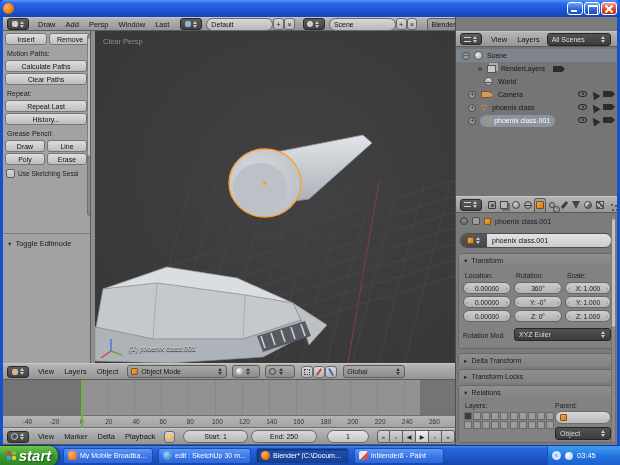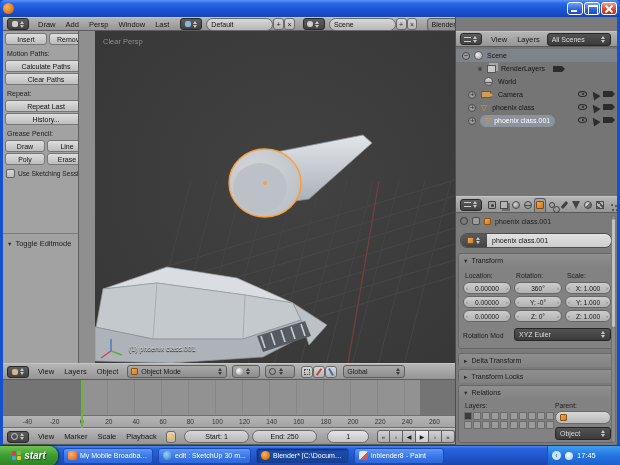--- a/index.html
+++ b/index.html
@@ -35,21 +35,21 @@
   .ud.dk::before{border-bottom-color:#3c3c3c}.ud.dk::after{border-top-color:#3c3c3c}
 
   .fld{background:linear-gradient(#d8d8d8,#b8b8b8);border:1px solid #6a6a6a;border-radius:7px;font-size:7px;color:#111;display:flex;align-items:center;justify-content:center;height:13px}
   .fld.left{justify-content:flex-start;padding-left:4px}
   .sq{width:12px;height:12px;border:1px solid #6a6a6a;border-radius:3px;background:linear-gradient(#d8d8d8,#b4b4b4);display:flex;align-items:center;justify-content:center;font-size:7px;color:#222}
   .dd{background:linear-gradient(#a9a9a9,#8d8d8d);border:1px solid #5f5f5f;border-radius:3px;font-size:7px;color:#161616;display:flex;align-items:center;height:13px;padding:0 3px;gap:3px}
   .darkdd{background:linear-gradient(#525252,#3b3b3b);border:1px solid #262626;border-radius:3px;font-size:7px;color:#dedede;display:flex;align-items:center;height:13px;padding:0 4px;gap:3px}
   .grow{flex:1}
 
   
-  .toolshelf{left:0;top:14px;width:76px;height:332px;background:#a2a2a2;border-right:1px solid #5e5e5e;overflow:hidden}
+  .toolshelf{left:0;top:14px;width:88px;height:332px;background:#a2a2a2;border-right:1px solid #5e5e5e;overflow:hidden}
   .tbtn{position:absolute;background:linear-gradient(#dedede,#bdbdbd);border:1px solid #767676;border-radius:3px;font-size:7px;color:#111;display:flex;align-items:center;justify-content:center;height:12px}
   .lbl{position:absolute;font-size:7px;color:#1c1c1c;white-space:nowrap}
   .chk{position:absolute;width:9px;height:9px;border:1px solid #5f5f5f;border-radius:2px;background:linear-gradient(#d6d6d6,#bcbcbc)}
   .vscroll{position:absolute;width:5px;border-radius:3px;background:#8a8a8a;border:1px solid #6f6f6f}
   .vthumb{position:absolute;width:5px;border-radius:3px;background:#c2c2c2;border:1px solid #7c7c7c}
   .shelf-div{position:absolute;left:0;width:92px;height:1px;background:#7b7b7b}
   .arrow-d{display:inline-block}
   .arrow-d::before{content:"▼";font-size:5.5px;color:#2b2b2b;margin-right:3px}
   .arrow-r::before{content:"►";font-size:5.5px;color:#2b2b2b;margin-right:3px}
 
@@ -124,21 +124,21 @@
   .g-chain{border:1.5px solid #3f3f3f;border-radius:50%;width:6px;height:6px}
   .g-chain::after{content:"";position:absolute;left:3px;top:3px;width:5px;height:5px;border:1.5px solid #3f3f3f;border-radius:50%}
   .g-wrench{width:3px;height:8px;background:#3f3f3f;transform:rotate(40deg);border-radius:1px}
   .g-data{width:0;height:0;border-left:4.5px solid transparent;border-right:4.5px solid transparent;border-top:8px solid #444}
   .g-mat{border-radius:50%;background:linear-gradient(135deg,#cfcfcf 50%,#6f6f6f 50%);border:1px solid #454545}
   .g-tex{background:linear-gradient(45deg,#555 25%,#b5b5b5 25% 50%,#555 50% 75%,#b5b5b5 75%);border:1px solid #4a4a4a}
   .g-part{background:#3f3f3f;width:2px;height:2px;border-radius:50%;box-shadow:4px 1px 0 #3f3f3f,1px 5px 0 #3f3f3f,5px 5px 0 #3f3f3f}
 
   
   .taskbar{left:0;top:445px;width:620px;height:20px;background:linear-gradient(180deg,#4a8cf5 0%,#2a66e0 12%,#2057cc 55%,#1847ae 100%);border-top:1px solid #0d3a9b;display:flex;align-items:center}
-  .startbtn{width:58px;height:20px;border-radius:0 9px 9px 0;background:linear-gradient(180deg,#6fc24f 0%,#3e9e33 45%,#2d8124 100%);box-shadow:1px 0 3px #0a3c0a;display:flex;align-items:center;justify-content:center;gap:4px;color:#fff;font-size:10px;font-weight:bold;font-style:italic;text-shadow:1px 1px 1px #1c5216}
+  .startbtn{width:58px;height:20px;border-radius:0 9px 9px 0;background:linear-gradient(180deg,#6fc24f 0%,#3e9e33 45%,#2d8124 100%);box-shadow:1px 0 3px #0a3c0a;display:flex;align-items:center;justify-content:center;gap:4px;color:#fff;font-size:15px;font-weight:bold;font-style:italic;text-shadow:1px 1px 1px #1c5216}
   .xp-flag{width:4px;height:4px;background:#e33e30;border-radius:1px;box-shadow:5px 0 0 #7ebd3b,0 5px 0 #3aa5e8,5px 5px 0 #f3c231;margin-right:4px;margin-bottom:5px}
   .task{height:16px;border-radius:3px;margin-left:5px;background:linear-gradient(180deg,#5c97f7,#3a76e8 55%,#2f67d8);border:1px solid #1c4bb4;display:flex;align-items:center;gap:3px;padding:0 4px;color:#fff;font-size:7px;white-space:nowrap;overflow:hidden}
   .task.active{background:linear-gradient(180deg,#1d4fae,#16railway?#163f92);background:linear-gradient(180deg,#1d4fae,#163f92);box-shadow:inset 1px 1px 2px #0b2a6b}
   .task .tlabel{overflow:hidden;text-overflow:ellipsis}
   .tico{width:9px;height:9px;border-radius:2px;flex:0 0 auto}
   .tray{margin-left:auto;height:20px;width:73px;background:linear-gradient(180deg,#3f9ff2 0%,#2373e0 50%,#1c5ec8 100%);border-left:1px solid #1552b4;display:flex;align-items:center;gap:4px;color:#fff;font-size:7.5px;padding-left:4px}
   .chevcirc{width:9px;height:9px;border-radius:50%;background:#cfe3fb;color:#1c5ec8;font-size:7px;display:flex;align-items:center;justify-content:center}
   .chevcirc::before{content:"‹"}
   .trayico{width:8px;height:8px;border-radius:50%;background:radial-gradient(circle at 35% 35%,#fff,#9cc4f2)}
 </style>
@@ -317,21 +317,21 @@
   </div>
   <span class="abs tl-frameline2"></span>
 
   <div class="abs hdr" style="left:0;top:411px;width:452px;height:17px">
     <span class="ebtn">
         <span style="width:7px;height:7px;border-radius:50%;border:1px solid #ccc"></span>
         <span class="ud"></span>
       </span>
     <span class="menu">View</span>
     <span class="menu">Marker</span>
-    <span class="menu">Scale</span>
+    <span class="menu">Delta</span>
     <span class="menu">Playback</span>
     <span class="sq" style="margin-left:4px">
         <span style="width:6px;height:6px;border-radius:50%;background:radial-gradient(circle at 35% 35%,#ffd27a,#e8a62d)"></span>
       </span>
     <span class="fld" style="width:78px;margin-left:8px">Start: 1</span>
     <span class="fld" style="width:78px;margin-left:3px">End: 250</span>
     <span class="fld" style="width:50px;margin-left:10px;background:linear-gradient(#e4e4e4,#c6c6c6)">1</span>
     <span style="display:flex;margin-left:8px">
       <span class="playbtn">«</span>
       <span class="playbtn">‹</span>
@@ -566,15 +566,15 @@
     <span class="tico" style="border-radius:50%;background:radial-gradient(circle at 35% 35%,#ffb25e,#e87d0d 60%,#a85406)"></span>
     <span class="tlabel">Blender* [C:\Docume...</span>
   </div>
   <div class="task" style="width:90px">
     <span class="tico" style="background:linear-gradient(135deg,#e8e8e8 50%,#c85a5a 50%)"></span>
     <span class="tlabel">inblender8 - Paint</span>
   </div>
   <div class="tray">
     <span class="chevcirc"></span>
     <span class="trayico"></span>
-    <span>17:45</span>
+    <span>03:45</span>
   </div>
 </div>
 
 </body></html>

